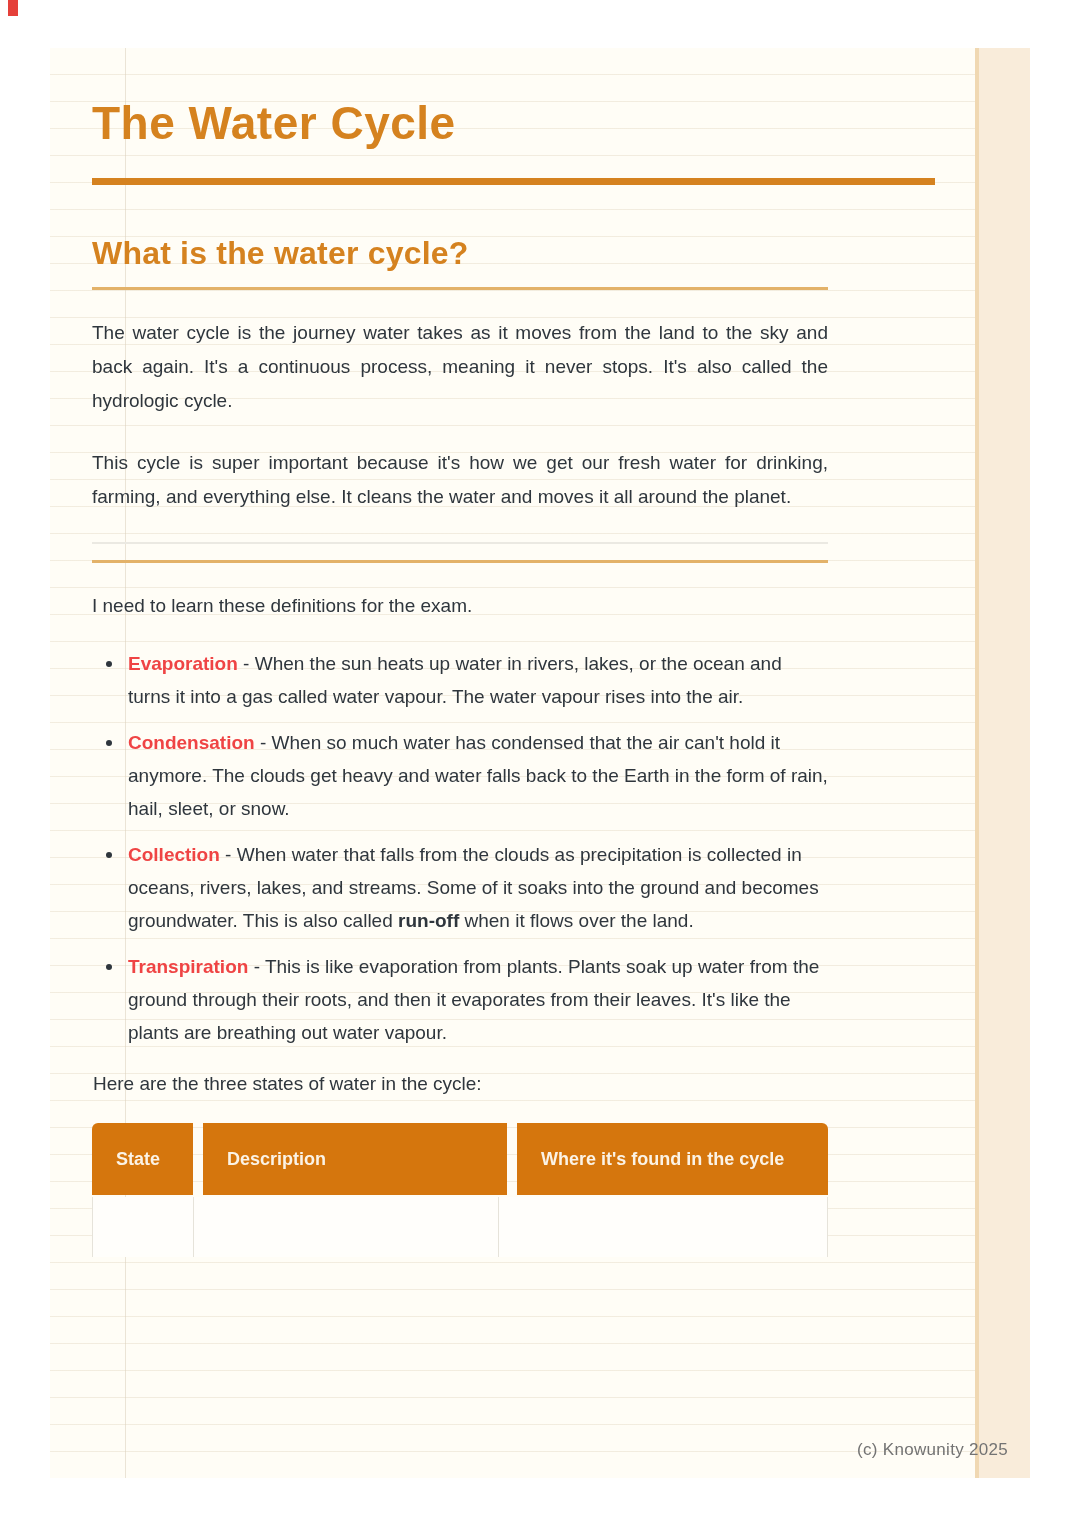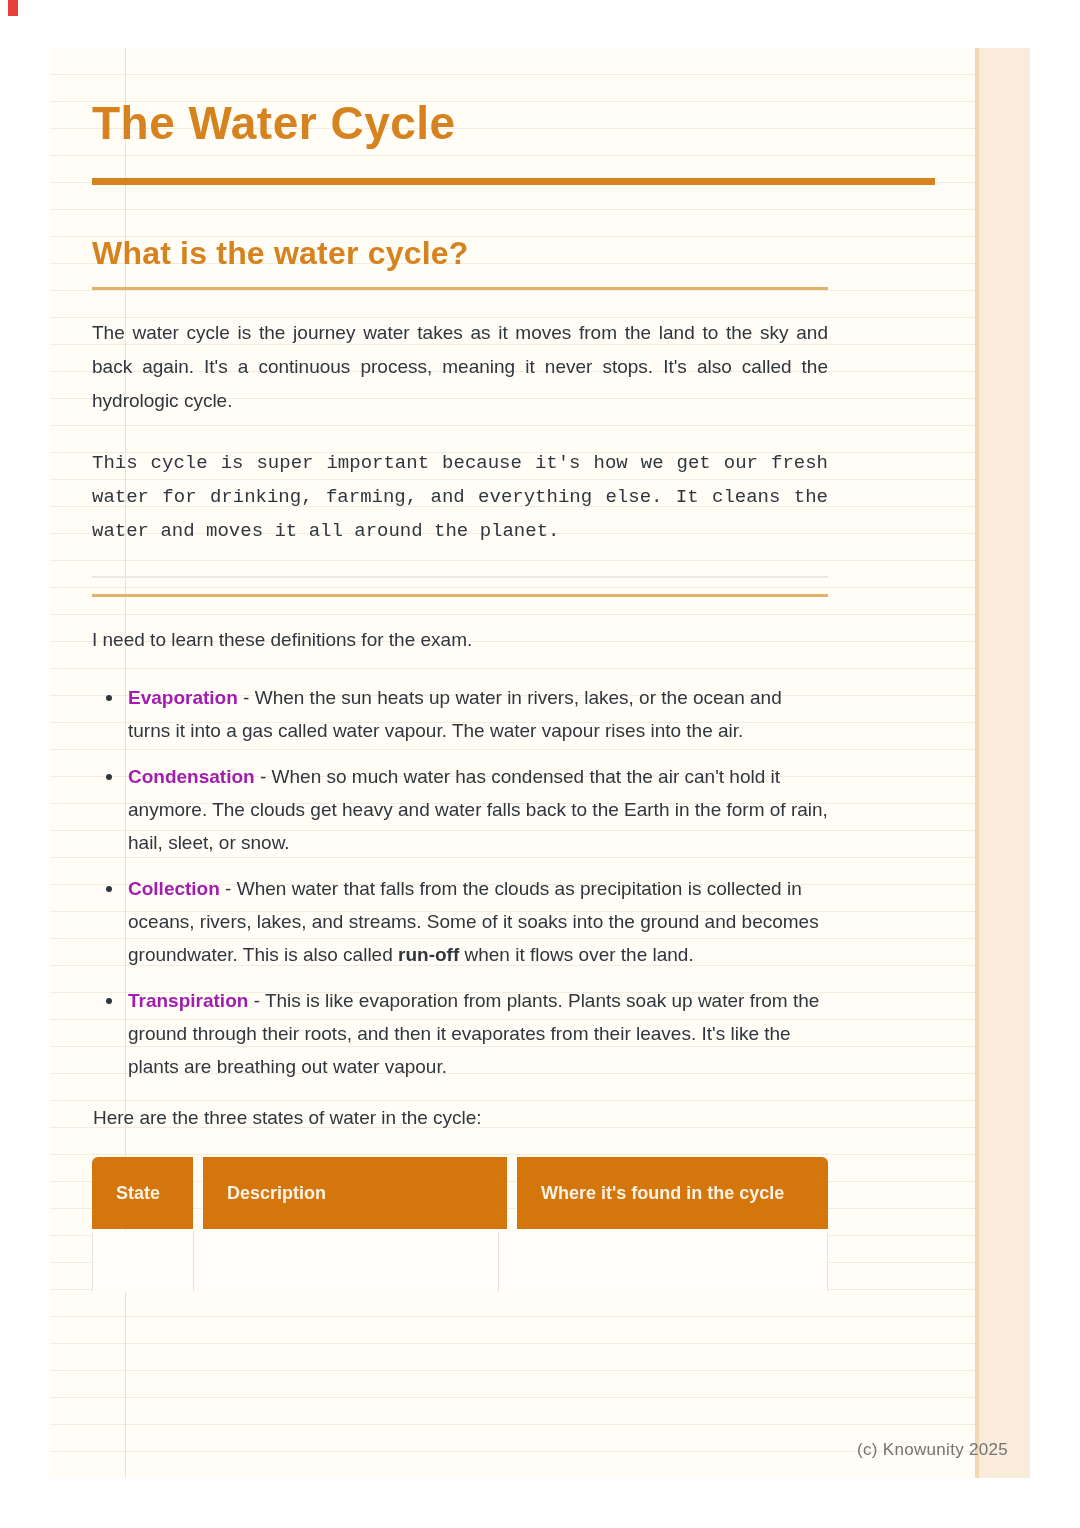--- a/index.html
+++ b/index.html
@@ -26,33 +26,33 @@
     margin:0;padding-top:50px;font-size:46px;line-height:50px;font-weight:700;
     color:#d5821f;letter-spacing:0.5px;
   }
   .h1-rule{width:843px;height:7px;background:#d5821f;margin-top:30px;}
   h2.section-heading{
     margin:0;margin-top:50px;font-size:32px;line-height:36px;font-weight:700;
     color:#d5821f;letter-spacing:0.2px;
   }
   .h2-rule{width:736px;height:3px;background:#e3b269;margin-top:16px;}
   p.body-par{margin:0;margin-top:26px;font-size:19px;line-height:34px;text-align:justify;}
-  p.body-par + p.body-par{margin-top:28px;font-family:Liberation Mono, monospace;}
+  p.body-par + p.body-par{margin-top:28px;}
   .divider{width:736px;height:2px;background:#ebe9e2;margin-top:28px;}
   p.intro-line{margin:0;margin-top:28px;font-size:19px;line-height:30px;}
   ul.keyword-list{list-style:none;margin:26px 0 0 0;padding:0;}
   ul.keyword-list li{
     display:flex;align-items:flex-start;margin-bottom:13px;font-size:19px;line-height:33px;
   }
   .bullet-dot{
     flex:0 0 auto;width:6px;height:6px;border-radius:50%;background:#2f363d;
     margin:14px 16px 0 14px;
   }
   .li-text{flex:1 1 auto;min-width:0;}
-  .li-text strong{font-weight:700;color:#a21caf;}
+  .li-text strong{font-weight:700;color:#ef4444;}
   .li-text .b{font-weight:700;}
   p.outro-line{margin:1px;margin-top:20px;font-size:19px;line-height:30px;}
   .states-table{margin-top:24px;width:736px;}
   .table-header{display:flex;gap:10px;}
   .th-cell{
     background:#d5760d;color:#fbf3e6;font-size:18px;font-weight:700;
     height:72px;display:flex;align-items:center;padding-left:24px;box-sizing:border-box;
   }
   .th-cell.c0{flex:0 0 101px;border-top-left-radius:6px;}
   .th-cell.c1{flex:0 0 304px;}

